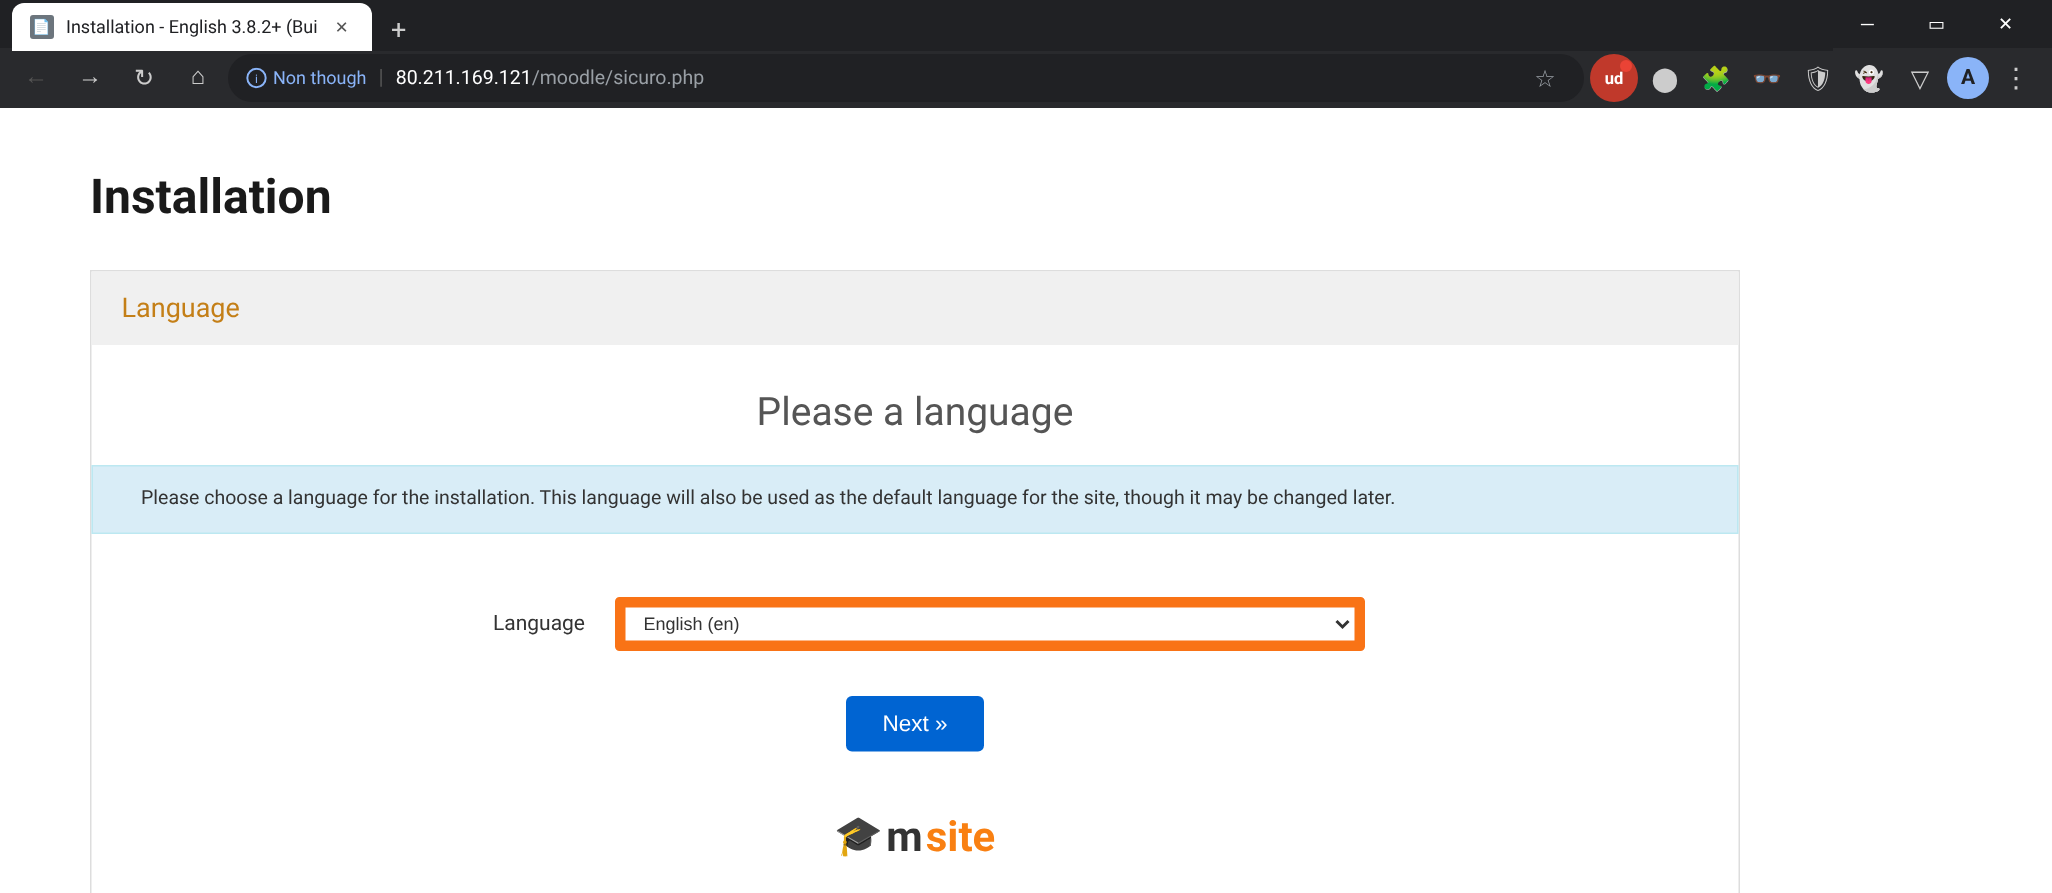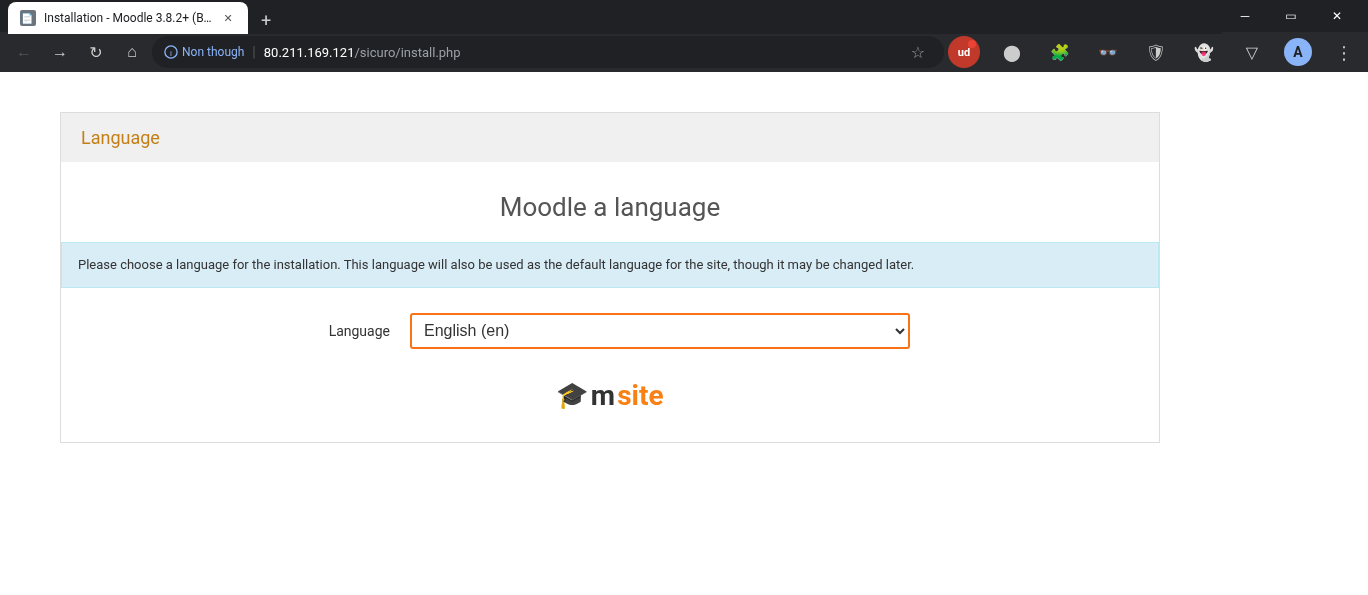--- a/index.html
+++ b/index.html
@@ -165,21 +165,21 @@
       align-items: center;
       justify-content: center;
       color: #9aa0a6;
       font-size: 16px;
       cursor: pointer;
     }
 
     .toolbar-icons {
       display: flex;
       align-items: center;
-      gap: 16px;
+      gap: 2px;
     }
     .toolbar-icon {
       width: 32px;
       height: 32px;
       border-radius: 50%;
       display: flex;
       align-items: center;
       justify-content: center;
       cursor: pointer;
       font-size: 16px;
@@ -258,47 +258,47 @@
       font-size: 26px;
       color: #555;
       text-align: center;
       margin-bottom: 20px;
       font-weight: normal;
     }
 
     .info-box {
       background: #d9edf7;
       border: 1px solid #bce8f1;
-      padding: 12px 16px;
+      padding: 12px 32px;
       font-size: 13px;
       color: #333;
-      margin-bottom: 25px;
+      margin-bottom: 42px;
       line-height: 1.5;
     }
 
     .form-row {
       display: flex;
       align-items: center;
       justify-content: center;
       gap: 20px;
       margin-bottom: 30px;
     }
     .form-label {
       font-size: 14px;
       color: #333;
       min-width: 80px;
       text-align: right;
     }
     .form-select {
       width: 500px;
       height: 36px;
-      border: 2px solid #f97316;
+      border: 7px solid #f97316;
       border-radius: 3px;
       padding: 0 8px;
-      font-size: 16px;
+      font-size: 12px;
       color: #333;
       background: #fff;
       cursor: pointer;
       appearance: auto;
     }
 
     .btn-row {
       display: flex;
       justify-content: center;
       margin-bottom: 40px;
@@ -326,21 +326,21 @@
   </style>
 </head>
 <body>
 
 <div class="browser-chrome">
 
   <div class="title-bar">
     <div class="tab-bar" style="flex:1; display:flex; align-items:flex-end; background:#202124; padding:0;">
       <div class="tab">
         <div class="tab-icon">📄</div>
-        <span class="tab-title">Installation - Moodle 3.8.2+ (Bui</span>
+        <span class="tab-title">Installation - English 3.8.2+ (Bui</span>
         <div class="tab-close">✕</div>
       </div>
       <div class="new-tab-btn">+</div>
     </div>
     <div class="title-bar-controls">
       <button class="title-bar-btn">─</button>
       <button class="title-bar-btn">▭</button>
       <button class="title-bar-btn close">✕</button>
     </div>
   </div>
@@ -354,21 +354,21 @@
     <div class="address-bar">
       <div class="address-security">
         <svg viewBox="0 0 16 16" fill="none">
           <circle cx="8" cy="8" r="7" stroke="#8ab4f8" stroke-width="1.5"></circle>
           <text x="8" y="12" text-anchor="middle" fill="#8ab4f8" font-size="9">i</text>
         </svg>
         <span>Non though</span>
       </div>
       <span class="address-divider">|</span>
       <span class="address-url">
-        <span class="url-domain">80.211.169.121</span><span class="url-path">/sicuro/install.php</span>
+        <span class="url-domain">80.211.169.121</span><span class="url-path">/moodle/sicuro.php</span>
       </span>
       <div class="address-actions">
         <div class="star-btn">☆</div>
       </div>
     </div>
 
     <div class="toolbar-icons">
       <div class="toolbar-icon" style="position:relative; background:#c0392b; border-radius:50%; color:white; font-size:11px; font-weight:bold;">ud
         <div class="badge"></div>
       </div>
@@ -379,39 +379,43 @@
       <div class="toolbar-icon">👻</div>
       <div class="toolbar-icon">▽</div>
       <div class="profile-btn">A</div>
       <div class="more-btn">⋮</div>
     </div>
   </div>
 </div>
 
 <div class="page-content">
 
+  <h1 class="page-title">Installation</h1>
 
   <div style="border: 1px solid #ddd; max-width: 1100px;">
     <div class="section-header">
       <span class="section-header-title">Language</span>
     </div>
 
     <div class="section-body">
-      <h2 class="choose-language-title">Moodle a language</h2>
+      <h2 class="choose-language-title">Please a language</h2>
 
       <div class="info-box">
         <span>Please choose a language for the installation. This language will also be used as the default language for the site, though it may be changed later.</span>
       </div>
 
       <div class="form-row">
         <label class="form-label">Language</label>
         <select class="form-select">
         <option value="English (en)">English (en)</option><option value="Afrikaans (af)">Afrikaans (af)</option><option value="Albanian (sq)">Albanian (sq)</option><option value="Arabic (ar)">Arabic (ar)</option><option value="Basque (eu)">Basque (eu)</option><option value="Catalan (ca)">Catalan (ca)</option><option value="Chinese (Simplified) (zh_cn)">Chinese (Simplified) (zh_cn)</option><option value="Chinese (Traditional) (zh_tw)">Chinese (Traditional) (zh_tw)</option><option value="Czech (cs)">Czech (cs)</option><option value="Danish (da)">Danish (da)</option><option value="Dutch (nl)">Dutch (nl)</option><option value="French (fr)">French (fr)</option><option value="German (de)">German (de)</option><option value="Greek (el)">Greek (el)</option><option value="Hebrew (he)">Hebrew (he)</option><option value="Hindi (hi)">Hindi (hi)</option><option value="Hungarian (hu)">Hungarian (hu)</option><option value="Indonesian (id)">Indonesian (id)</option><option value="Italian (it)">Italian (it)</option><option value="Japanese (ja)">Japanese (ja)</option><option value="Korean (ko)">Korean (ko)</option><option value="Norwegian (no)">Norwegian (no)</option><option value="Polish (pl)">Polish (pl)</option><option value="Portuguese (Brazil) (pt_br)">Portuguese (Brazil) (pt_br)</option><option value="Portuguese (Portugal) (pt)">Portuguese (Portugal) (pt)</option><option value="Romanian (ro)">Romanian (ro)</option><option value="Russian (ru)">Russian (ru)</option><option value="Serbian (sr)">Serbian (sr)</option><option value="Slovak (sk)">Slovak (sk)</option><option value="Slovenian (sl)">Slovenian (sl)</option><option value="Spanish (es)">Spanish (es)</option><option value="Swedish (sv)">Swedish (sv)</option><option value="Turkish (tr)">Turkish (tr)</option><option value="Ukrainian (uk)">Ukrainian (uk)</option><option value="Vietnamese (vi)">Vietnamese (vi)</option></select>
       </div>
 
+      <div class="btn-row">
+        <button class="btn-next">Next »</button>
+      </div>
 
       <div class="moodle-logo">
         <span style="font-size:26px;">🎓</span>
           <span class="moodle-text-m">m</span>
           <span class="moodle-text-oodle">site</span>
       </div>
     </div>
   </div>
 
 </div>

